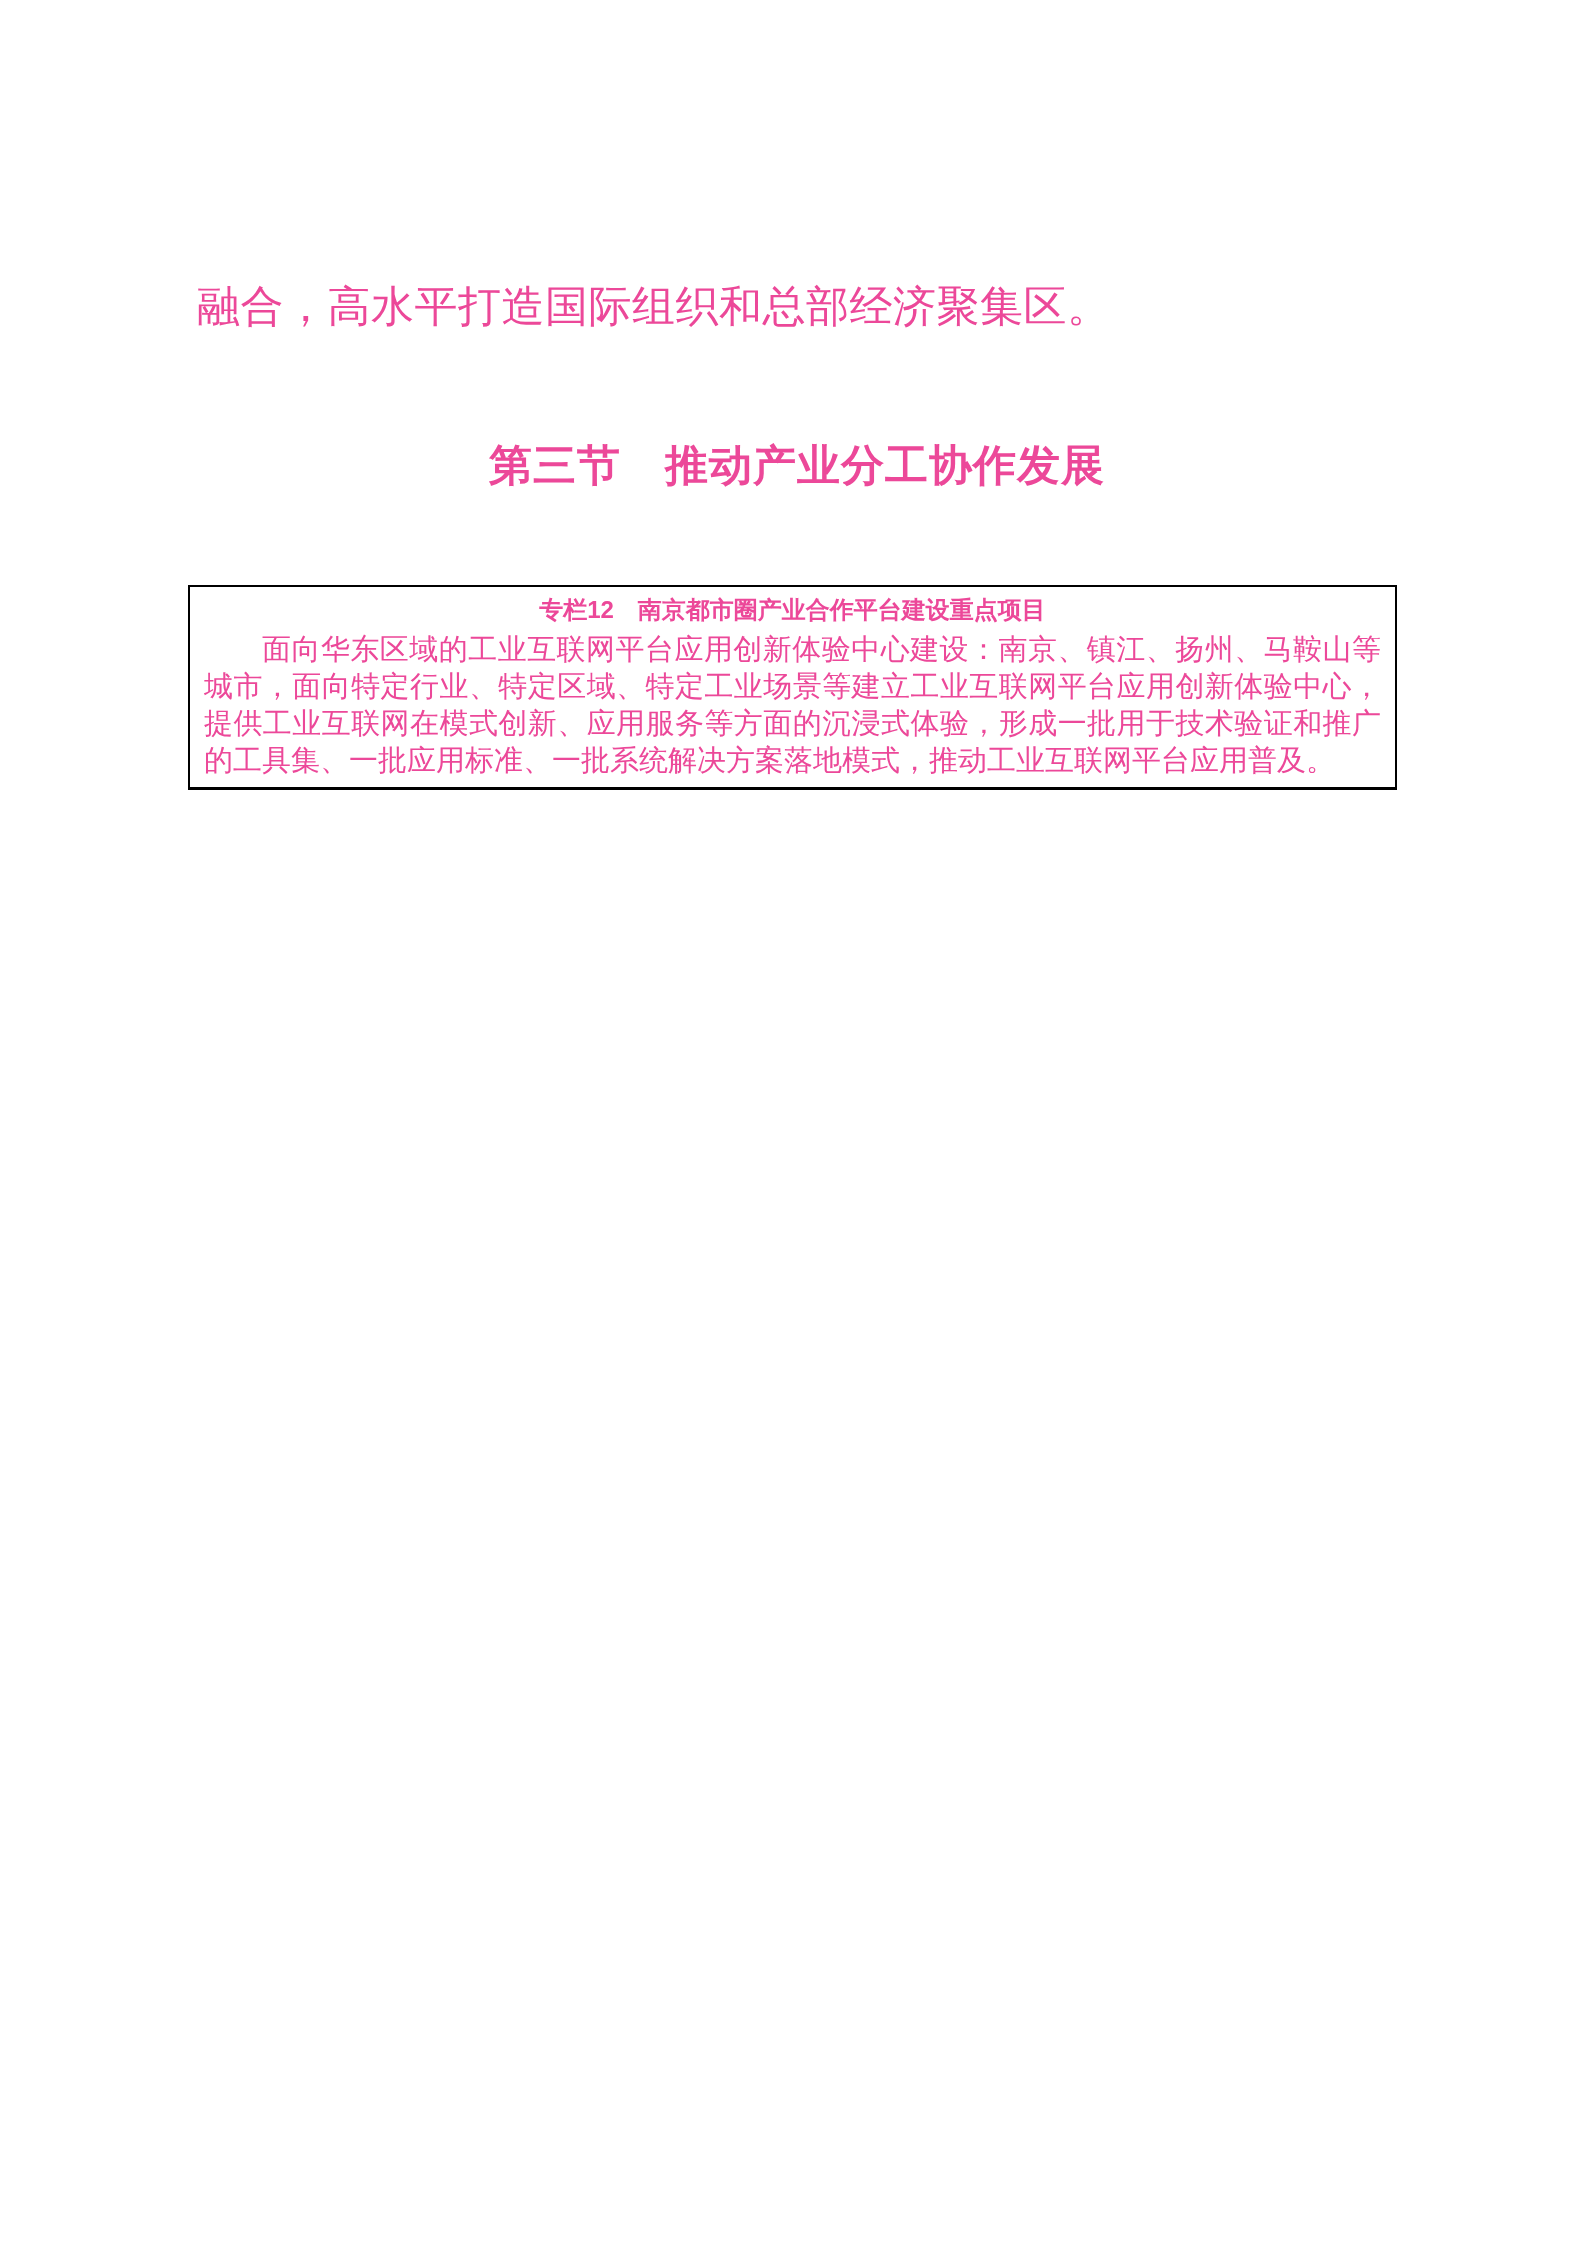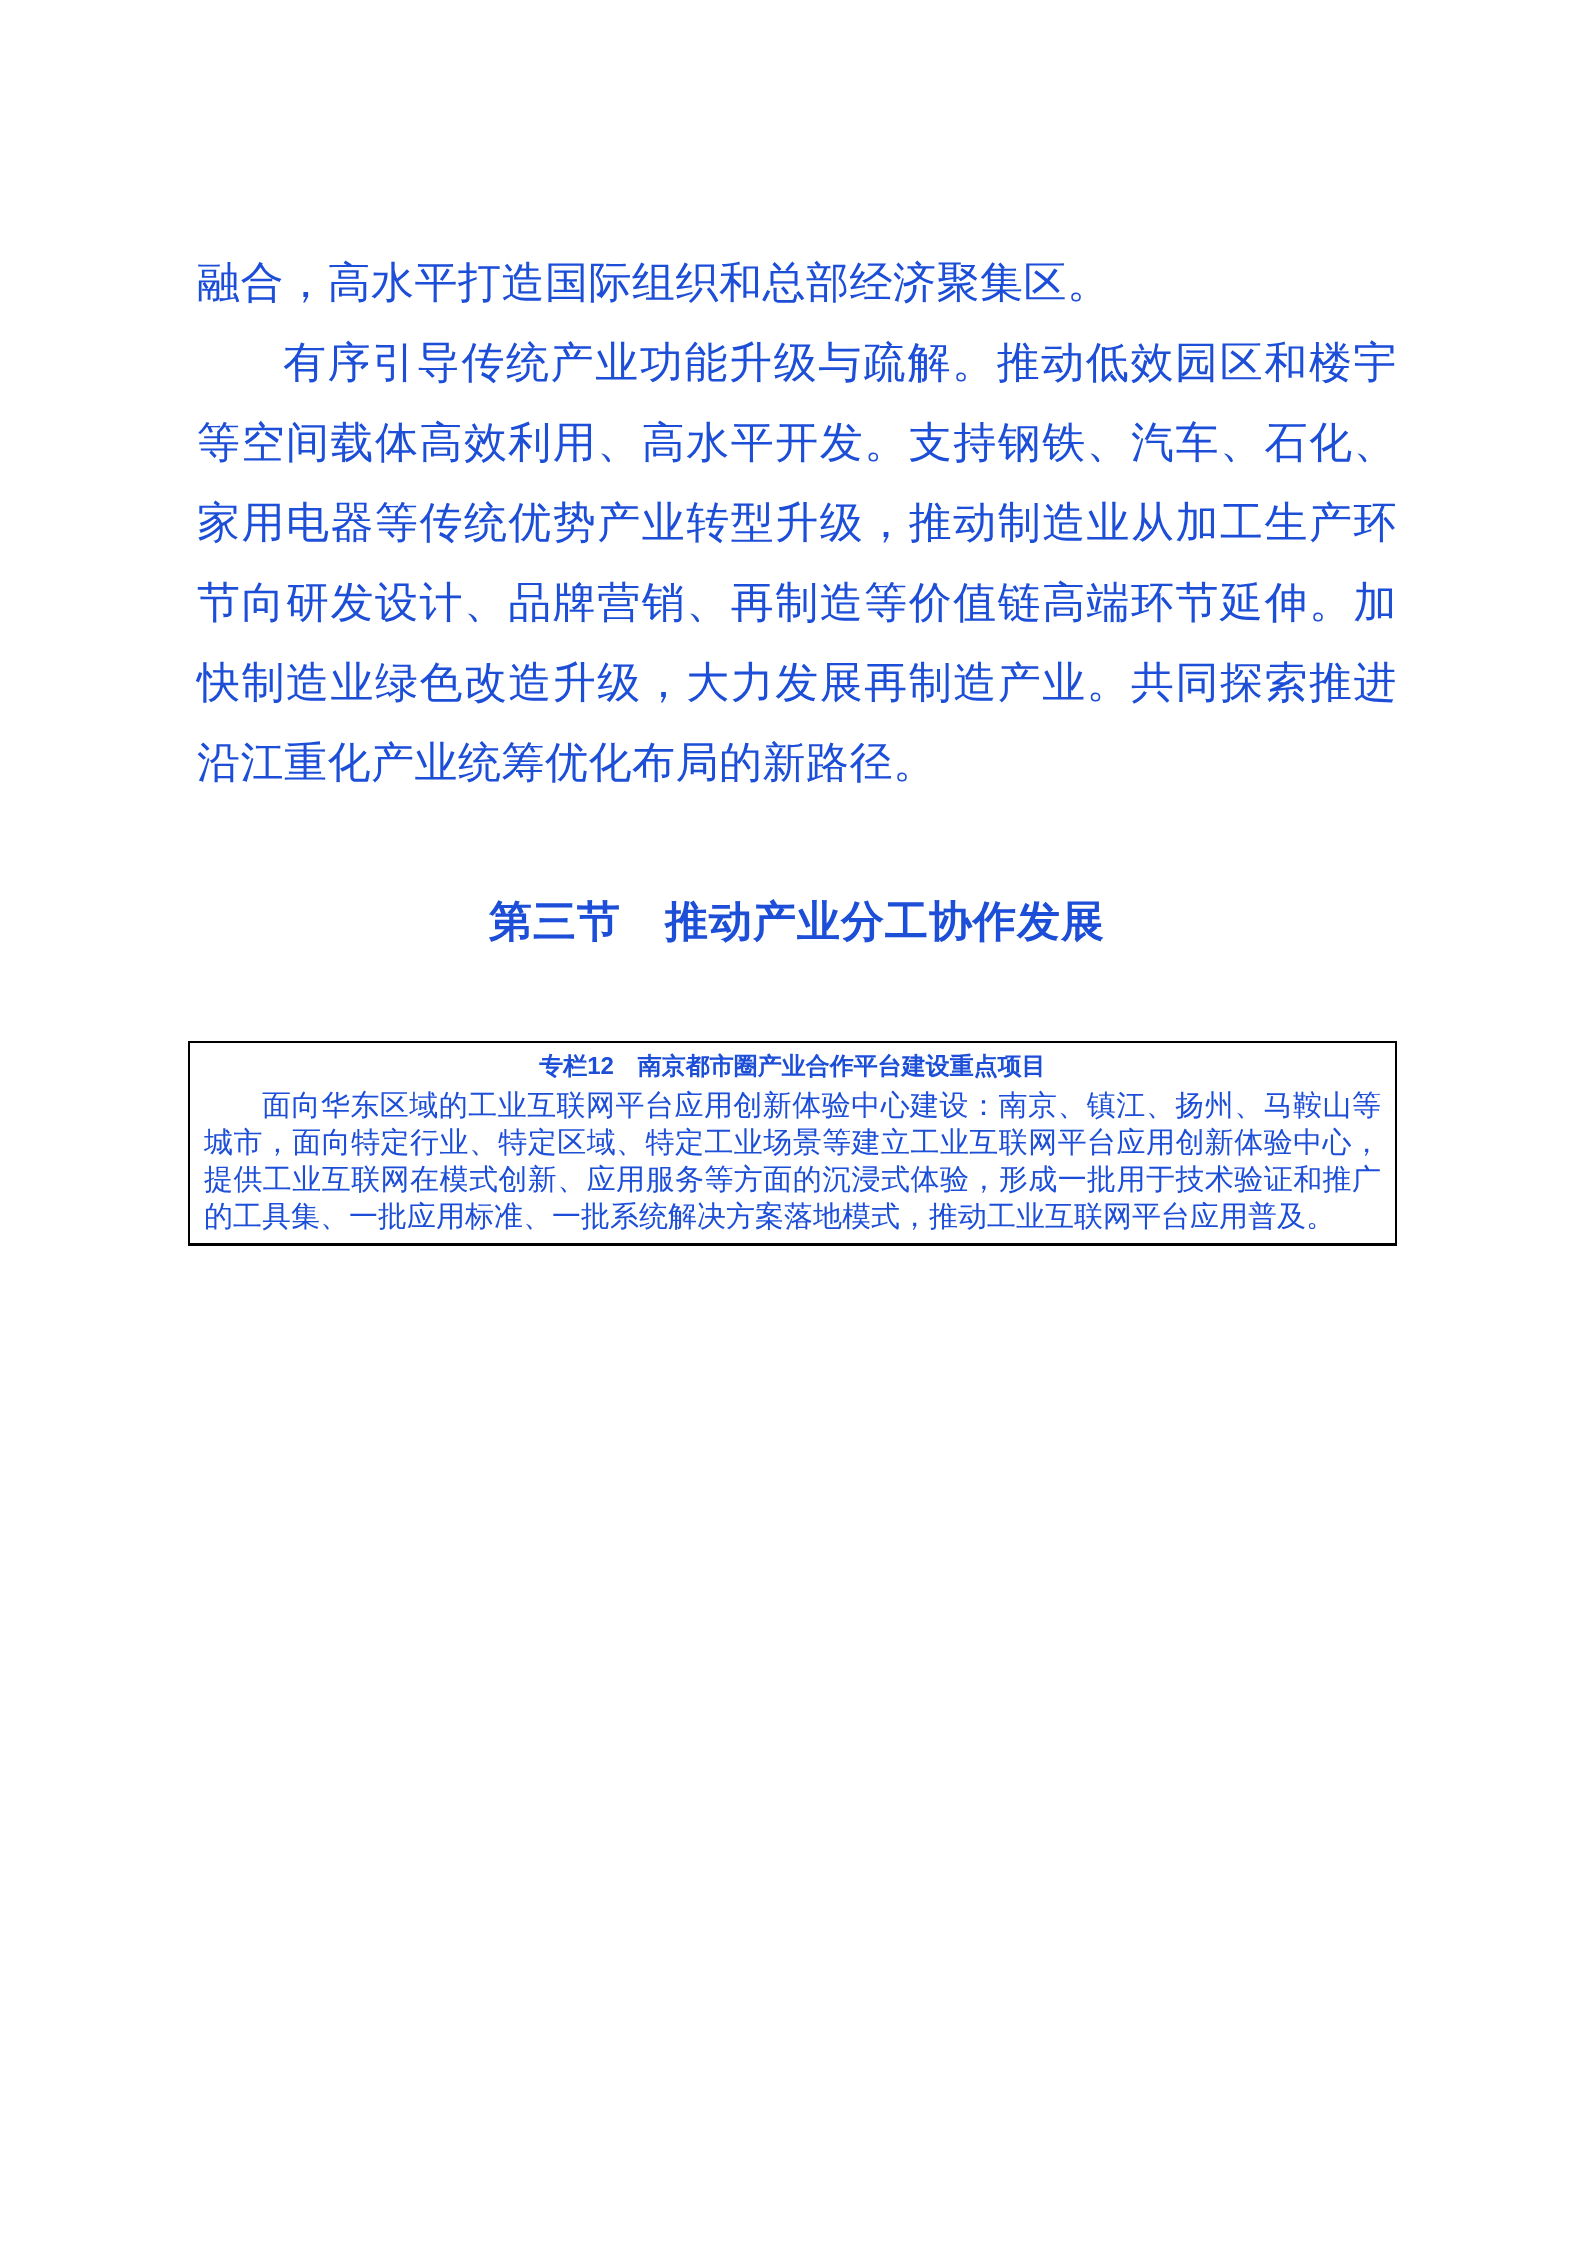--- a/index.html
+++ b/index.html
@@ -5,23 +5,24 @@
   html, body {
     margin: 0;
     padding: 0;
     background: #ffffff;
   }
   .page {
     position: relative;
     width: 1587px;
     height: 1639px;
     background: #ffffff;
-    color: #1d4ed8;
+    color: #ec4899;
     font-family: "Liberation Serif", serif;
     overflow: hidden;
+    margin-top: 24px;
   }
   .content {
     position: absolute;
     left: 197px;
     top: 243px;
     width: 1200px;
   }
   .body-par {
     margin: 0;
     font-size: 43px;
@@ -71,21 +72,20 @@
     line-height: 46px;
     word-spacing: 6px;
   }
 </style>
 </head>
 <body>
 
 <div class="page">
   <div class="content">
     <p class="body-par">融合，高水平打造国际组织和总部经济聚集区。</p>
-    <p class="body-par indent">有序引导传统产业功能升级与疏解。推动低效园区和楼宇等空间载体高效利用、高水平开发。支持钢铁、汽车、石化、家用电器等传统优势产业转型升级，推动制造业从加工生产环节向研发设计、品牌营销、再制造等价值链高端环节延伸。加快制造业绿色改造升级，大力发展再制造产业。共同探索推进沿江重化产业统筹优化布局的新路径。</p>
     <h2 class="section-heading">第三节　推动产业分工协作发展</h2>
     <div class="feature-box">
       <div class="box-title">专栏12　南京都市圈产业合作平台建设重点项目</div>
       <p class="box-par">面向华东区域的工业互联网平台应用创新体验中心建设：南京、镇江、扬州、马鞍山等城市，面向特定行业、特定区域、特定工业场景等建立工业互联网平台应用创新体验中心，提供工业互联网在模式创新、应用服务等方面的沉浸式体验，形成一批用于技术验证和推广的工具集、一批应用标准、一批系统解决方案落地模式，推动工业互联网平台应用普及。</p>
     </div>
   </div>
   <div class="page-number">— 33 —</div>
 </div>
 
 </body></html>

